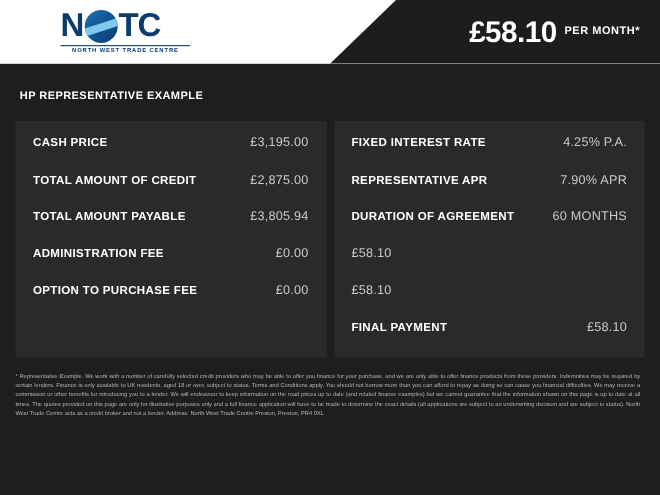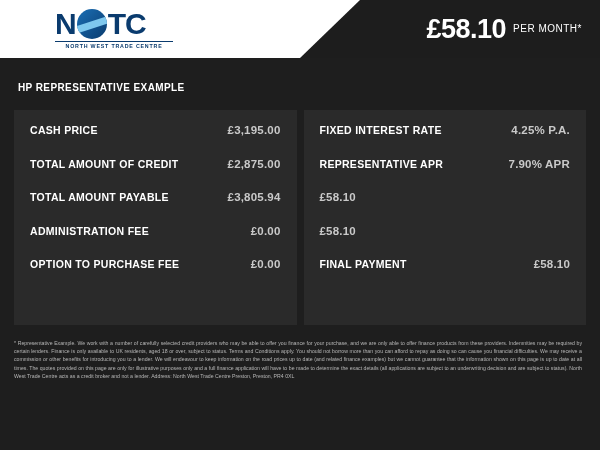--- a/index.html
+++ b/index.html
@@ -76,21 +76,21 @@
   }
   .price {
     color: #ffffff;
     font-size: 27px;
     font-weight: bold;
     letter-spacing: -0.5px;
   }
   .price-per {
     color: #ffffff;
     font-size: 10px;
-    font-weight: normal;
+    font-weight: bold;
     letter-spacing: 0.5px;
     margin-left: 7px;
     padding-bottom: 2px;
   }
 
   
   .title {
     color: #ffffff;
     font-size: 10px;
     font-weight: bold;
@@ -119,21 +119,21 @@
   .row .label {
     color: #ffffff;
     font-size: 10.5px;
     font-weight: bold;
     letter-spacing: 0.3px;
     white-space: nowrap;
   }
   .row .value {
     color: #c9c9c9;
     font-size: 11.5px;
-    font-weight: bold;
+    font-weight: normal;
     letter-spacing: 0.2px;
     white-space: nowrap;
   }
 
   
   .footer {
     color: #b6b6b6;
     font-size: 5.2px;
     line-height: 8.2px;
     padding: 14px 18px 0 14px;
@@ -193,20 +193,24 @@
     <div class="panel">
       <div class="row">
         <span class="label">FIXED INTEREST RATE</span>
         <span class="value">4.25% P.A.</span>
       </div>
       <div class="row">
         <span class="label">REPRESENTATIVE APR</span>
         <span class="value">7.90% APR</span>
       </div>
       <div class="row">
+        <span class="label">DURATION OF AGREEMENT</span>
+        <span class="value">60 MONTHS</span>
+      </div>
+      <div class="row">
         <span class="value">£58.10</span>
       </div>
       <div class="row">
         <span class="value">£58.10</span>
       </div>
       <div class="row">
         <span class="label">FINAL PAYMENT</span>
         <span class="value">£58.10</span>
       </div>
     </div>

